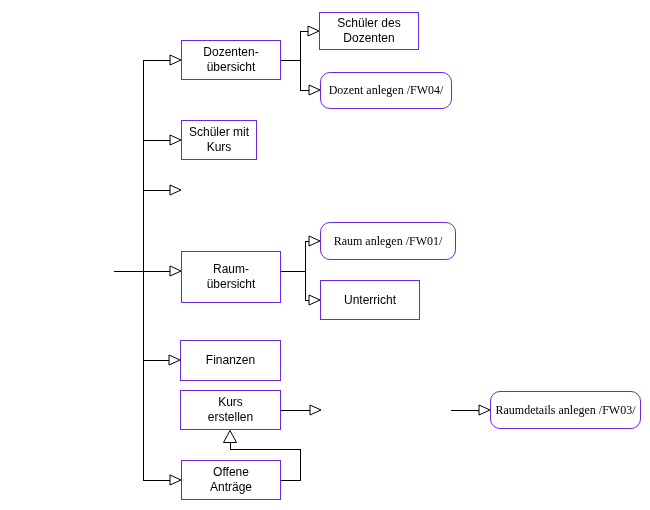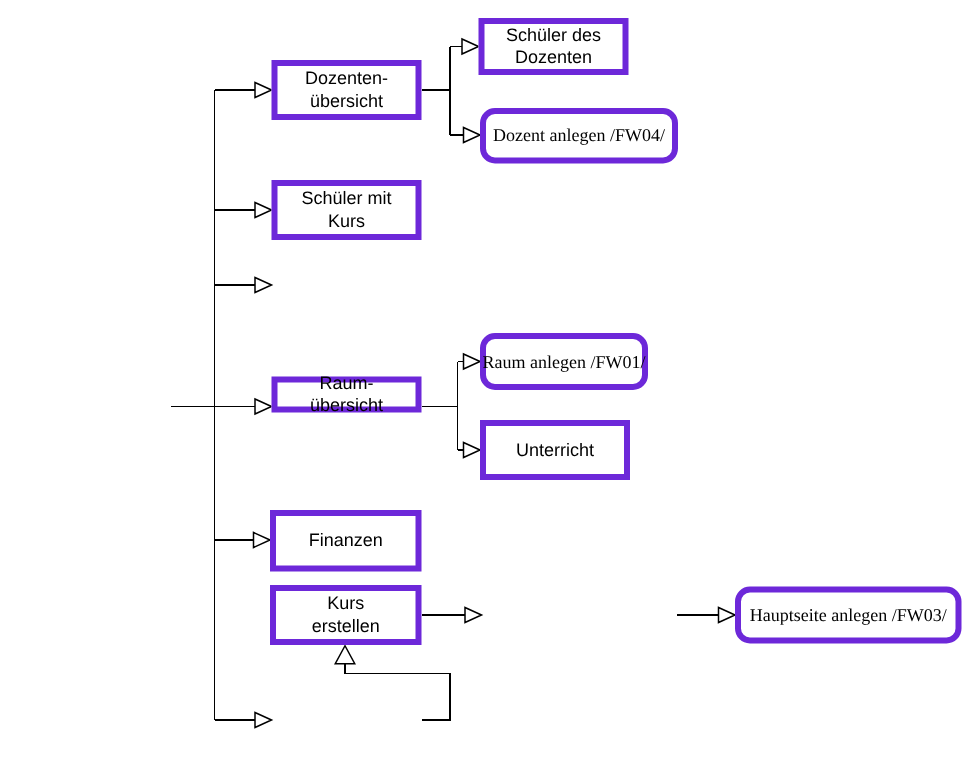--- a/index.html
+++ b/index.html
@@ -21,21 +21,21 @@
     fill: none; stroke: #000000; stroke-width: 1;
     shape-rendering: crispEdges;
   }
   svg.edge-layer polygon {
     fill: #ffffff; stroke: #000000; stroke-width: 1;
     stroke-linejoin: miter;
   }
   .node {
     position: absolute;
     box-sizing: border-box;
-    border: 4px solid #6d28d9;
+    border: 1px solid #6d28d9;
     background: #ffffff;
     color: #000000;
     font-size: 12px;
     line-height: 15px;
     display: flex;
     align-items: center;
     justify-content: center;
     text-align: center;
     white-space: pre;
   }
@@ -122,56 +122,60 @@
       <polygon points="230,430.5 223.5,442.5 236.5,442.5"></polygon>
     </g>
   </svg>
 
 
   <div class="node" style="left:181px; top:40px; width:100px; height:40px">
     <span>Dozenten-
 übersicht</span>
   </div>
 
-  <div class="node" style="left:181px; top:120px; width:100px; height:40px">
+  <div class="node" style="left:181px; top:120px; width:76px; height:40px">
     <span>Schüler mit
 Kurs</span>
   </div>
 
 
-  <div class="node" style="left:181px; top:251px; width:100px; height:24px">
+  <div class="node" style="left:181px; top:251px; width:100px; height:52px">
     <span>Raum-
 übersicht</span>
   </div>
 
   <div class="node" style="left:180px; top:340px; width:101px; height:41px">
     <span>Finanzen</span>
   </div>
 
   <div class="node" style="left:180px; top:390px; width:101px; height:40px">
     <span>Kurs
 erstellen</span>
   </div>
 
+  <div class="node" style="left:181px; top:460px; width:100px; height:40px">
+    <span>Offene
+Anträge</span>
+  </div>
 
   <div class="node" style="left:319px; top:12px; width:100px; height:38px">
     <span>Schüler des
 Dozenten</span>
   </div>
 
   <div class="node rounded" style="left:320px; top:72px; width:132px; height:37px">
     <span>Dozent anlegen /FW04/</span>
   </div>
 
-  <div class="node rounded" style="left:320px; top:222px; width:112px; height:38px">
+  <div class="node rounded" style="left:320px; top:222px; width:136px; height:38px">
     <span>Raum anlegen /FW01/</span>
   </div>
 
   <div class="node" style="left:320px; top:280px; width:100px; height:40px">
     <span>Unterricht</span>
   </div>
 
 
   <div class="node rounded" style="left:490px; top:391px; width:151px; height:38px">
-    <span>Hauptseite anlegen /FW03/</span>
+    <span>Raumdetails anlegen /FW03/</span>
   </div>
 
 </div>
 
 </body></html>

